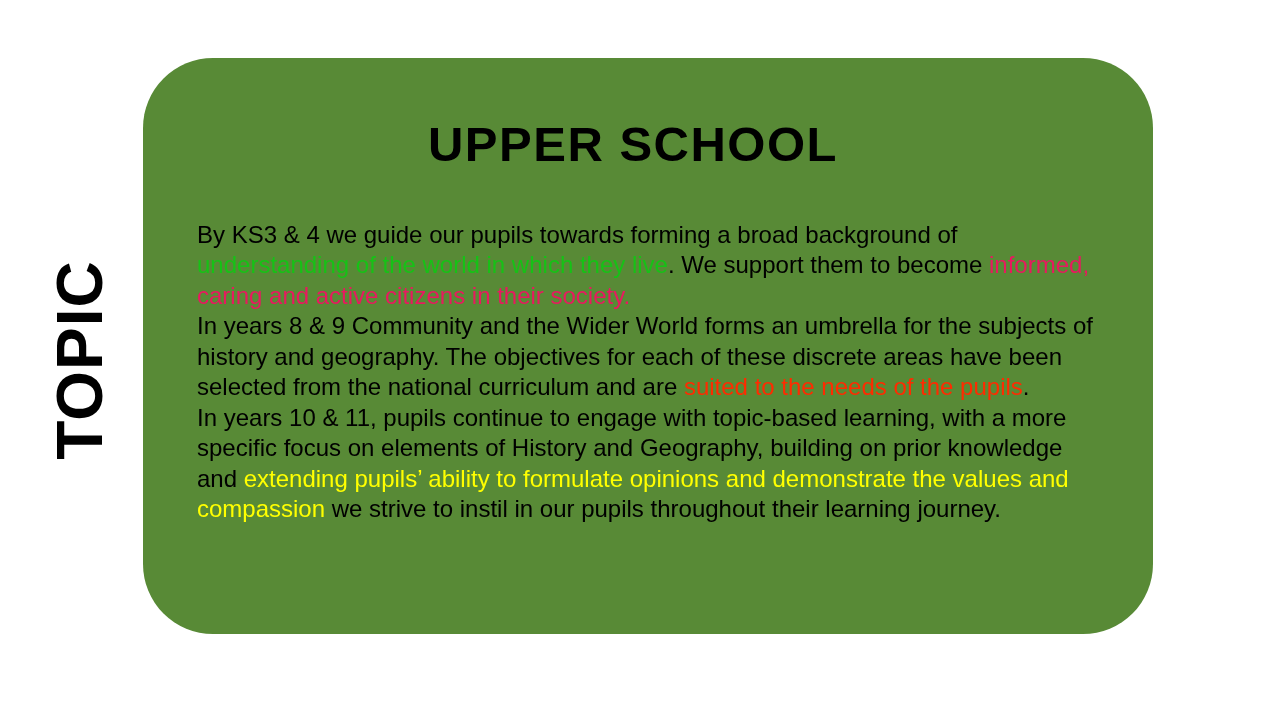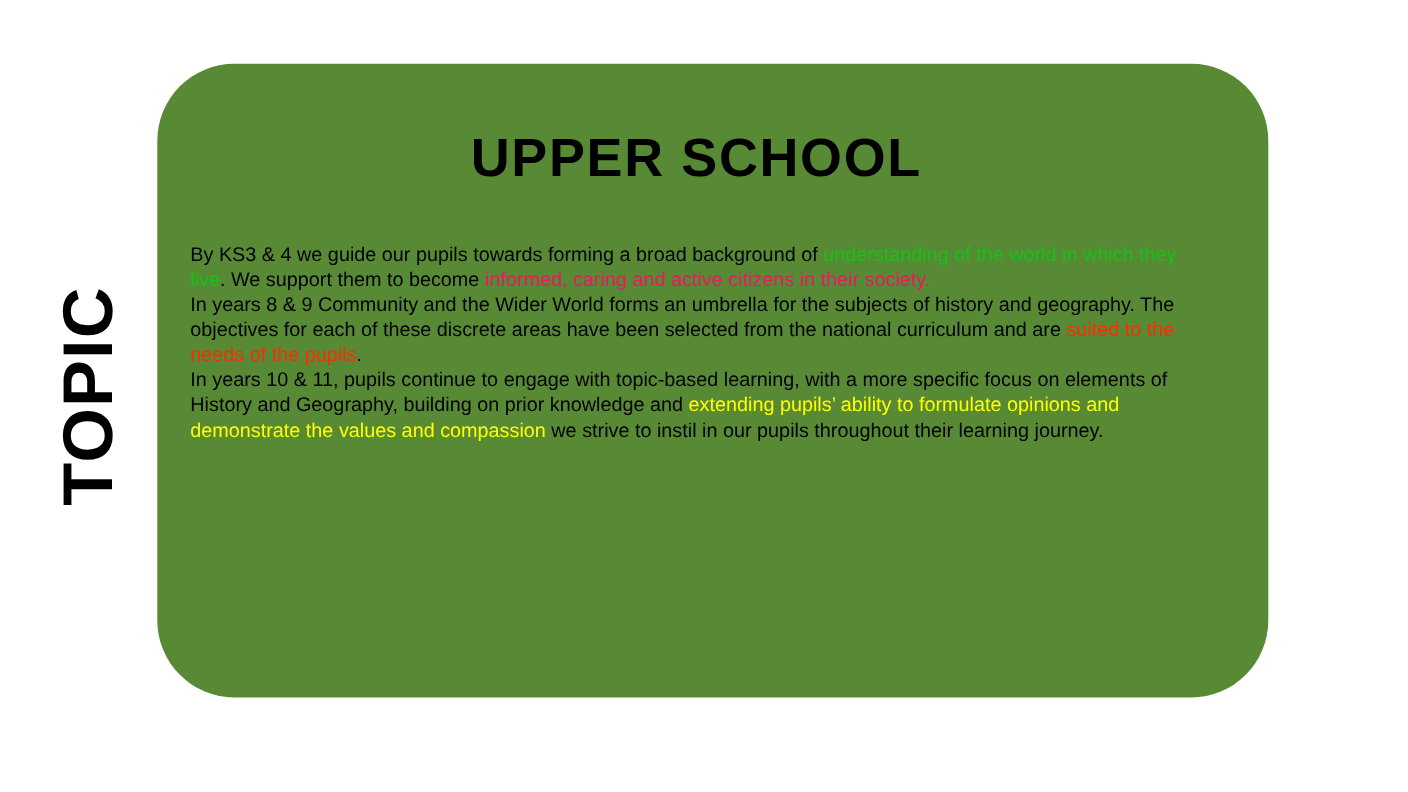--- a/index.html
+++ b/index.html
@@ -65,24 +65,25 @@
     font-size: 49px;
     letter-spacing: 1.5px;
     color: #000000;
     margin: 10px 0 0 0;
     line-height: 1.1;
   }
 
   .panel-body {
     margin-top: 48px;
     font-family: "Liberation Sans", sans-serif;
-    font-size: 18px;
+    font-size: 24px;
     line-height: 1.27;
     color: #000000;
     padding-left: 0px;
+    margin-left: 24px;
   }
 
   .panel-body p {
     margin: 0;
     padding: 0;
   }
 
   .hl-green  { color: #16c216; }
   .hl-pink   { color: #e8195f; }
   .hl-red    { color: #ff2b00; }

